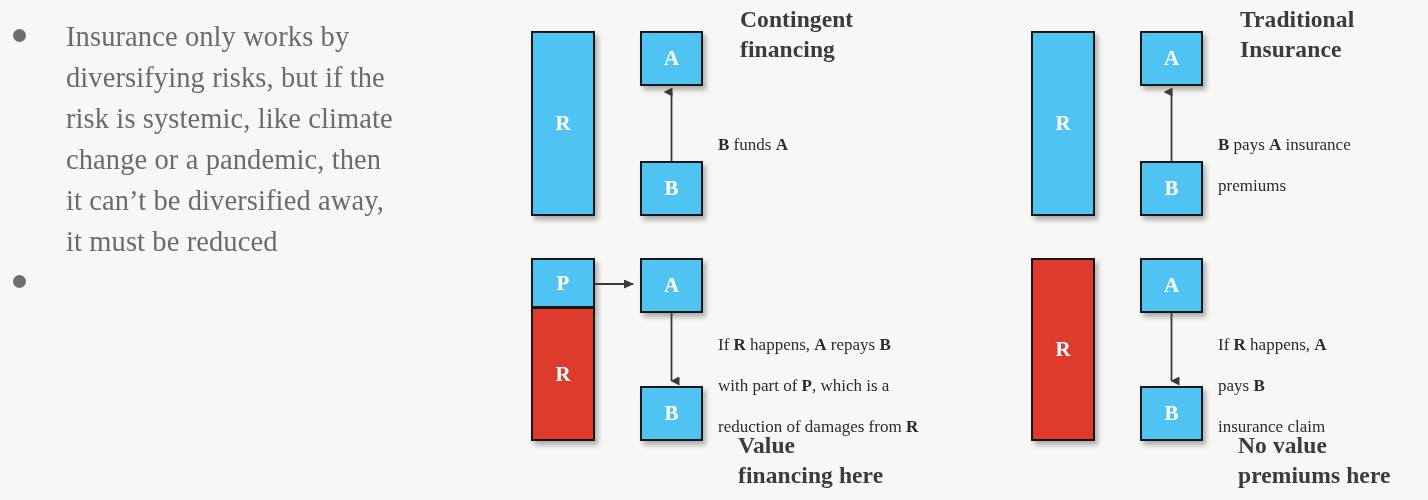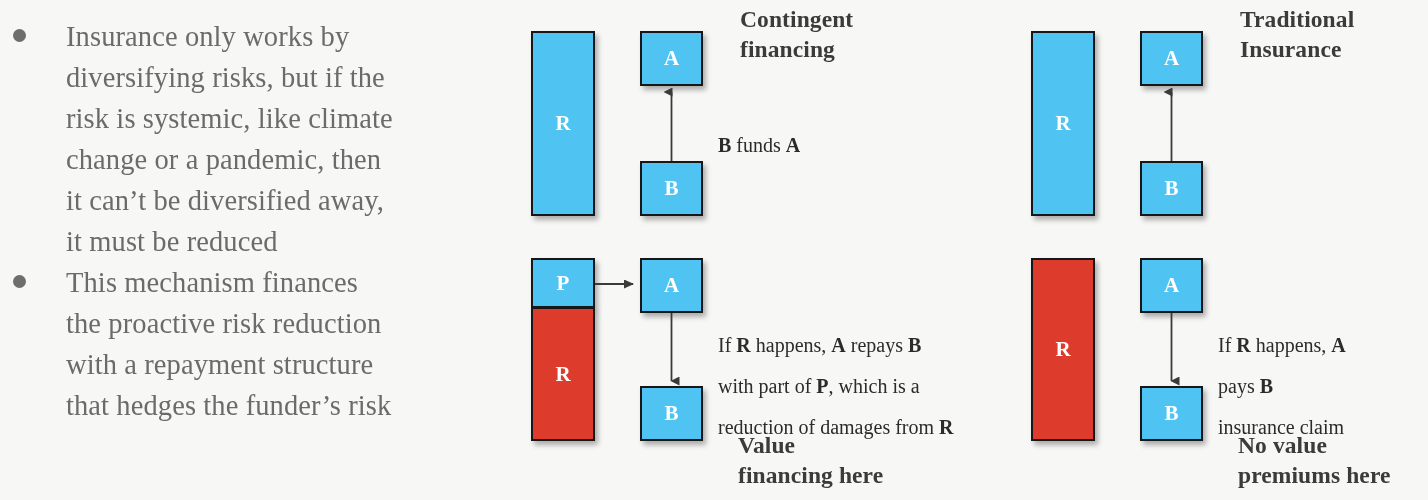--- a/index.html
+++ b/index.html
@@ -112,21 +112,21 @@
     left: 0;
     top: 0;
     width: 464px;
     height: 500px;
     pointer-events: none;
   }
 
   
   .note {
     position: absolute;
-    font-size: 20px;
+    font-size: 17px;
     line-height: 20.5px;
     color: #2b2b2b;
     white-space: pre-line;
   }
   .note b { font-weight: bold; }
   .note.top    { left: 218px; top: 114px; }
   .note.bottom { left: 218px; top: 314px; }
 </style>
 </head>
 <body style="background: rgb(247, 247, 246);">
@@ -140,24 +140,20 @@
       <span class="bullet-text">Insurance only works by
 diversifying risks, but if the
 risk is systemic, like climate
 change or a pandemic, then
 it can’t be diversified away,
 it must be reduced</span>
     </div>
 
     <div class="bullet-row b1">
       <span class="bullet-dot"></span>
-      <span class="bullet-text">This mechanism finances
-the proactive risk reduction
-with a repayment structure
-that hedges the funder’s risk</span>
     </div>
 
   </div>
 
   <div class="panel left">
 
     <div class="panel-title top">Contingent
 financing</div>
 
     <div class="box blue bar-R-top">R</div>
@@ -220,20 +216,24 @@
           <path d="M4.5 0 L9 9 L0 9 Z" fill="#3a3a3a"></path>
         </marker>
         <marker id="ah-down-2" markerWidth="9" markerHeight="9" refX="4.5" refY="8" orient="auto" markerUnits="userSpaceOnUse">
           <path d="M4.5 0 L9 9 L0 9 Z" fill="#3a3a3a" transform="rotate(180 4.5 4.5)"></path>
         </marker>
       </defs>
       <line x1="171.5" y1="161" x2="171.5" y2="92" stroke="#3a3a3a" stroke-width="1.8" marker-end="url(#ah-up-2)"></line>
       <line x1="171.5" y1="313" x2="171.5" y2="381" stroke="#3a3a3a" stroke-width="1.8" marker-end="url(#ah-down-2)"></line>
     </svg>
 
+    <div class="note top">
+      <b>B</b> pays <b>A</b> insurance<br>
+      premiums
+    </div>
 
     <div class="note bottom">
       If <b>R</b> happens, <b>A</b><br>
       pays <b>B</b><br>
       insurance claim
     </div>
 
     <div class="panel-title bottom">No value
 premiums here</div>
 

